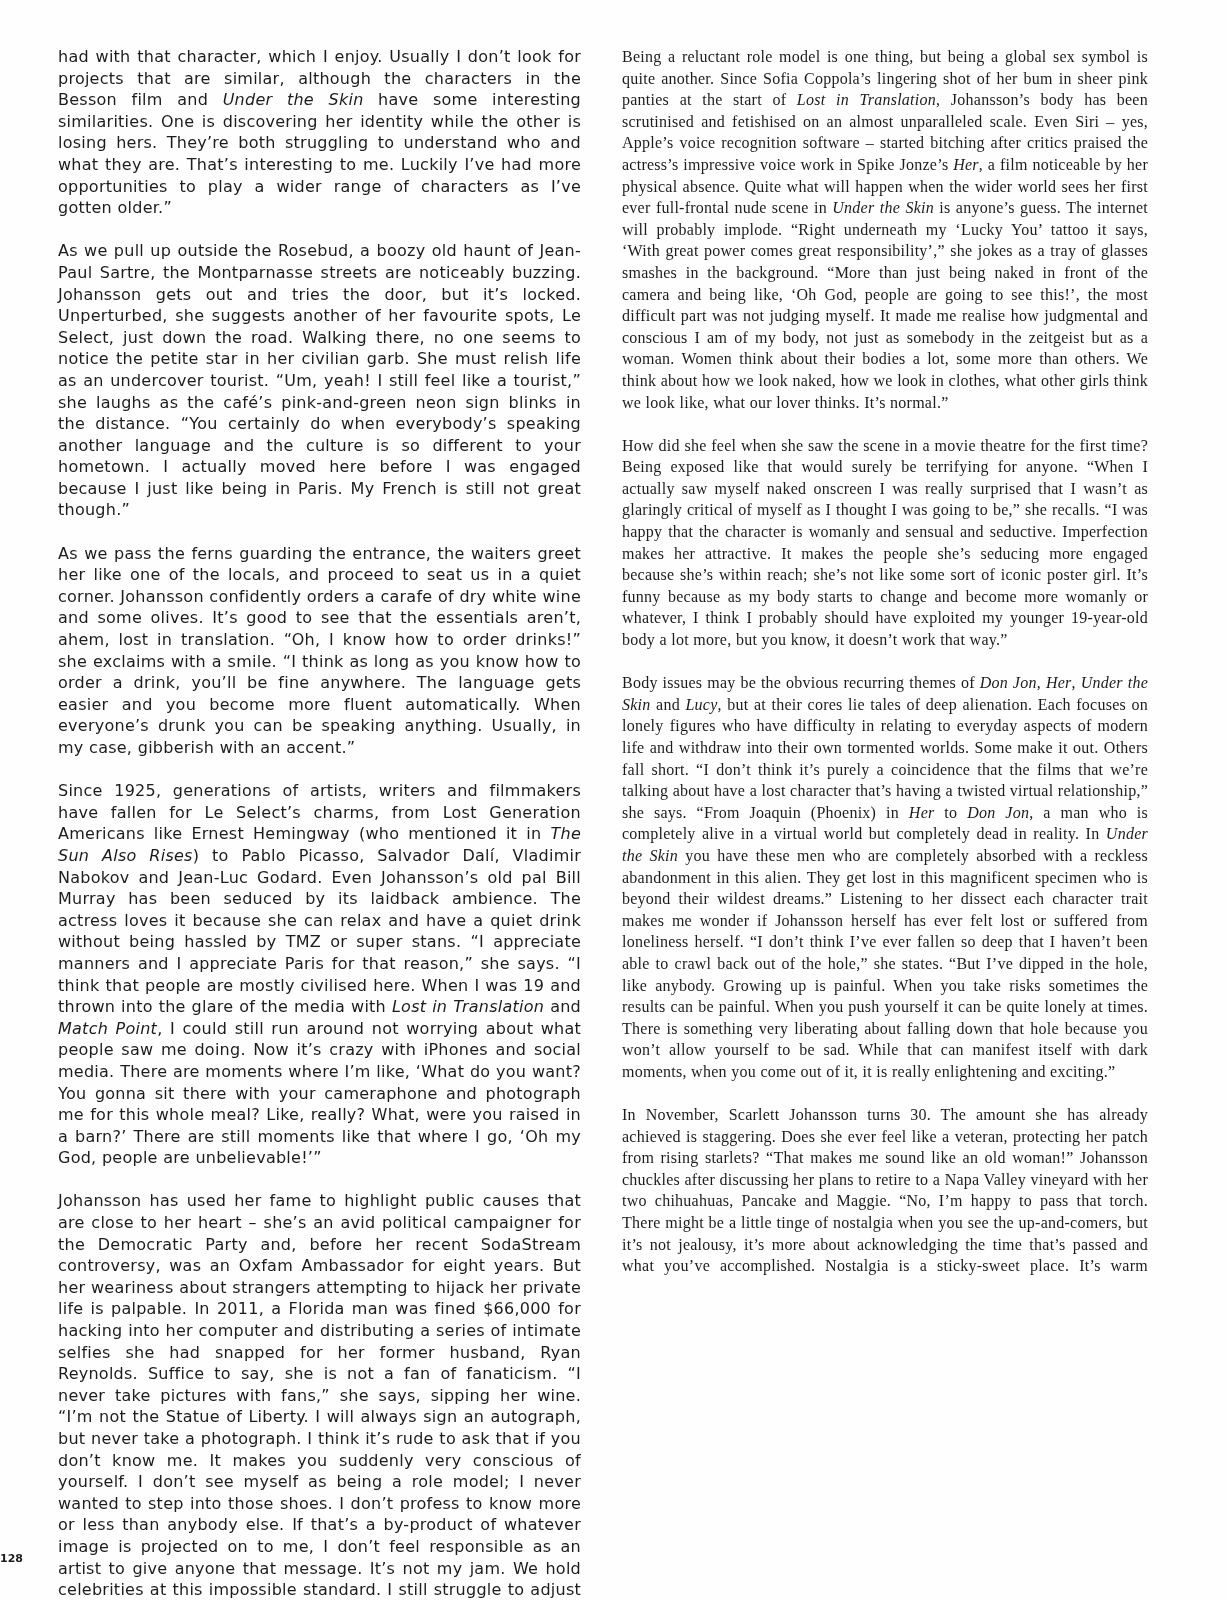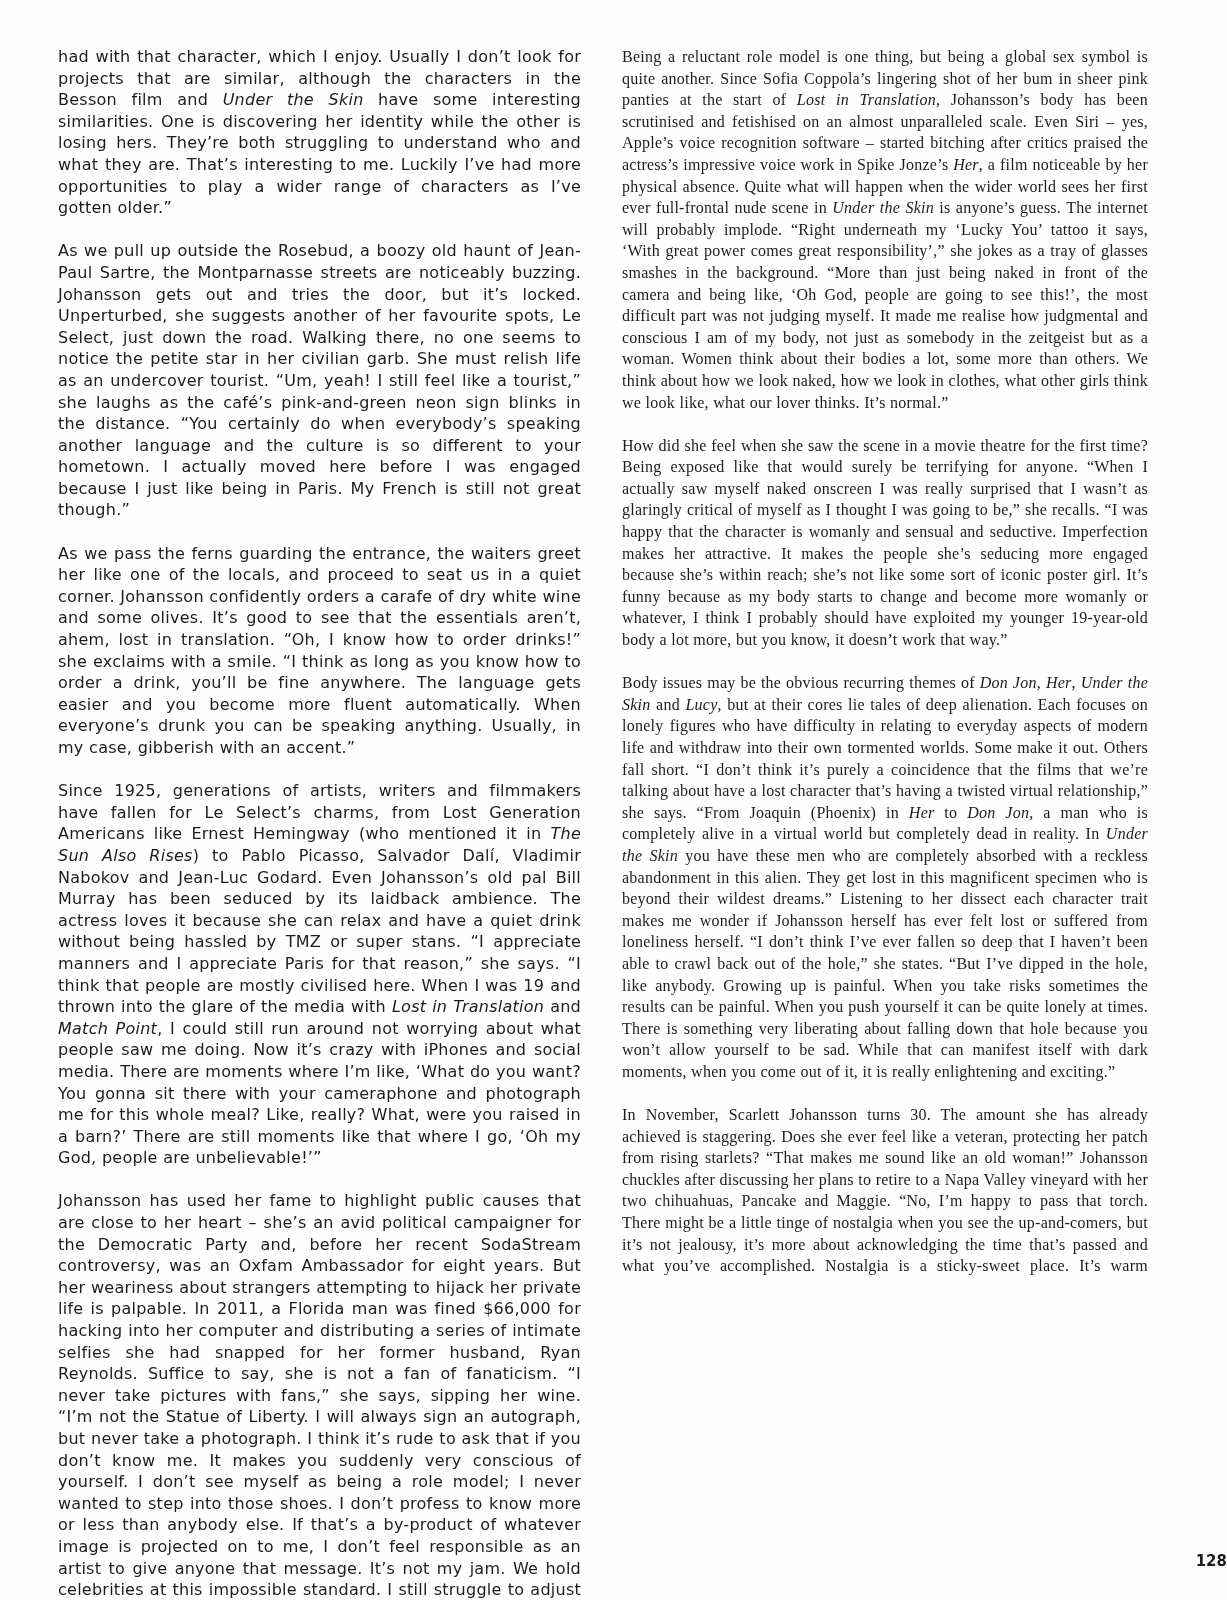--- a/index.html
+++ b/index.html
@@ -10,22 +10,22 @@
       font-family: "DejaVu Sans", sans-serif;
       font-size: 16px; line-height: 21.6px; color: #1c1c1c;
       text-align: justify; letter-spacing: 0.25px; word-spacing: 0.2px;
     }
     .col-left { left: 58px; }
     .col-right { left: 622px; width: 526px; font-family: Liberation Serif, serif; }
     .para { margin: 0 0 21.6px 0; }
     .para em { font-style: italic; }
     .para.last-cut { text-align-last: justify; }
     .folio {
-      position: absolute; top: 1552px; left: 0; width: 1227px; text-align: right;
-      font-family: "DejaVu Sans", sans-serif; font-size: 15px; font-weight: bold; color: #1c1c1c;
+      position: absolute; top: 1552px; left: 0; width: 1227px; text-align: left;
+      font-family: "DejaVu Sans", sans-serif; font-size: 11px; font-weight: bold; color: #1c1c1c;
     }
   </style>
 </head>
 <body>
 
 <div class="page">
   <div class="column col-left">
       <p class="para"><span>had with that character, which I enjoy. Usually I don’t look for projects that are similar, although the characters in the Besson film and </span><em>Under the Skin</em><span> have some interesting similarities. One is discovering her identity while the other is losing hers. They’re both struggling to understand who and what they are. That’s interesting to me. Luckily I’ve had more opportunities to play a wider range of characters as I’ve gotten older.”</span></p>
       <p class="para"><span>As we pull up outside the Rosebud, a boozy old haunt of Jean-Paul Sartre, the Montparnasse streets are noticeably buzzing. Johansson gets out and tries the door, but it’s locked. Unperturbed, she suggests another of her favourite spots, Le Select, just down the road. Walking there, no one seems to notice the petite star in her civilian garb. She must relish life as an undercover tourist. “Um, yeah! I still feel like a tourist,” she laughs as the café’s pink-and-green neon sign blinks in the distance. “You certainly do when everybody’s speaking another language and the culture is so different to your hometown. I actually moved here before I was engaged because I just like being in Paris. My French is still not great though.”</span></p>
       <p class="para"><span>As we pass the ferns guarding the entrance, the waiters greet her like one of the locals, and proceed to seat us in a quiet corner. Johansson confidently orders a carafe of dry white wine and some olives. It’s good to see that the essentials aren’t, ahem, lost in translation. “Oh, I know how to order drinks!” she exclaims with a smile. “I think as long as you know how to order a drink, you’ll be fine anywhere. The language gets easier and you become more fluent automatically. When everyone’s drunk you can be speaking anything. Usually, in my case, gibberish with an accent.”</span></p>

